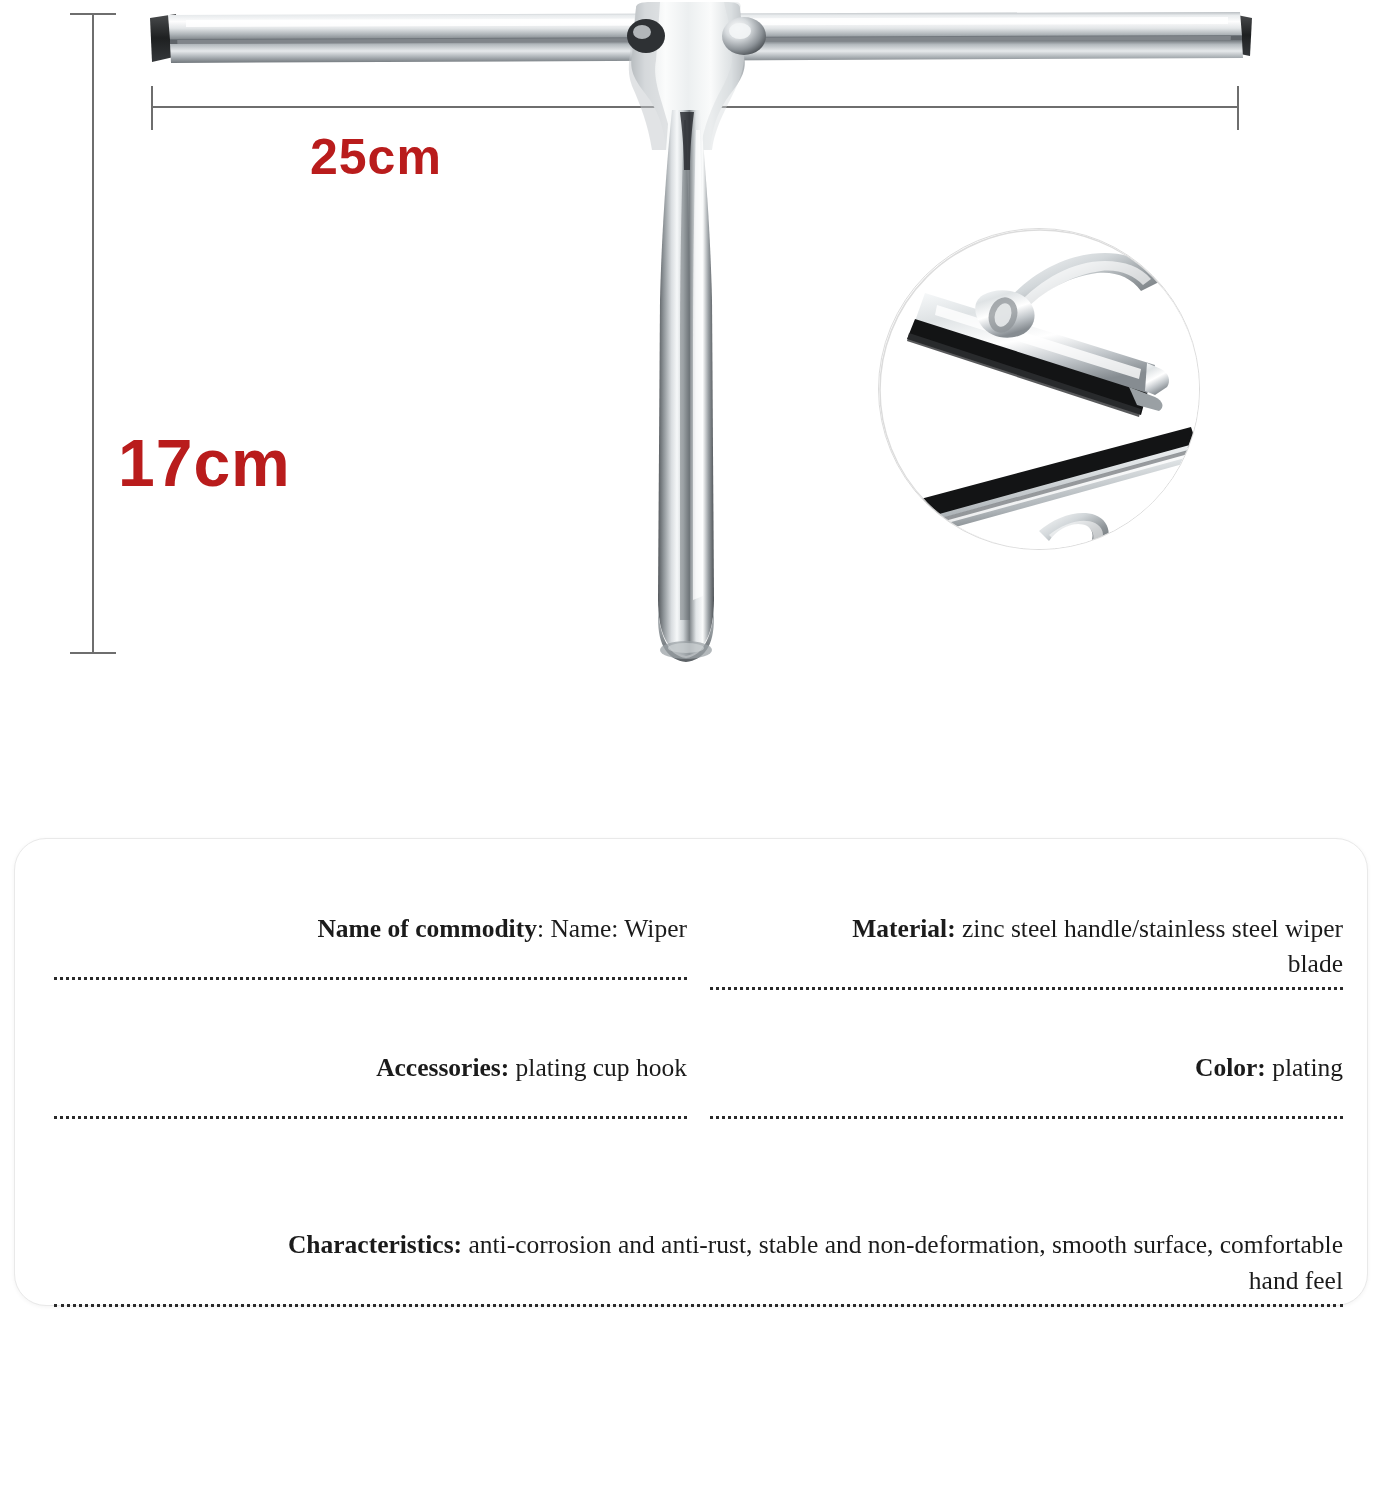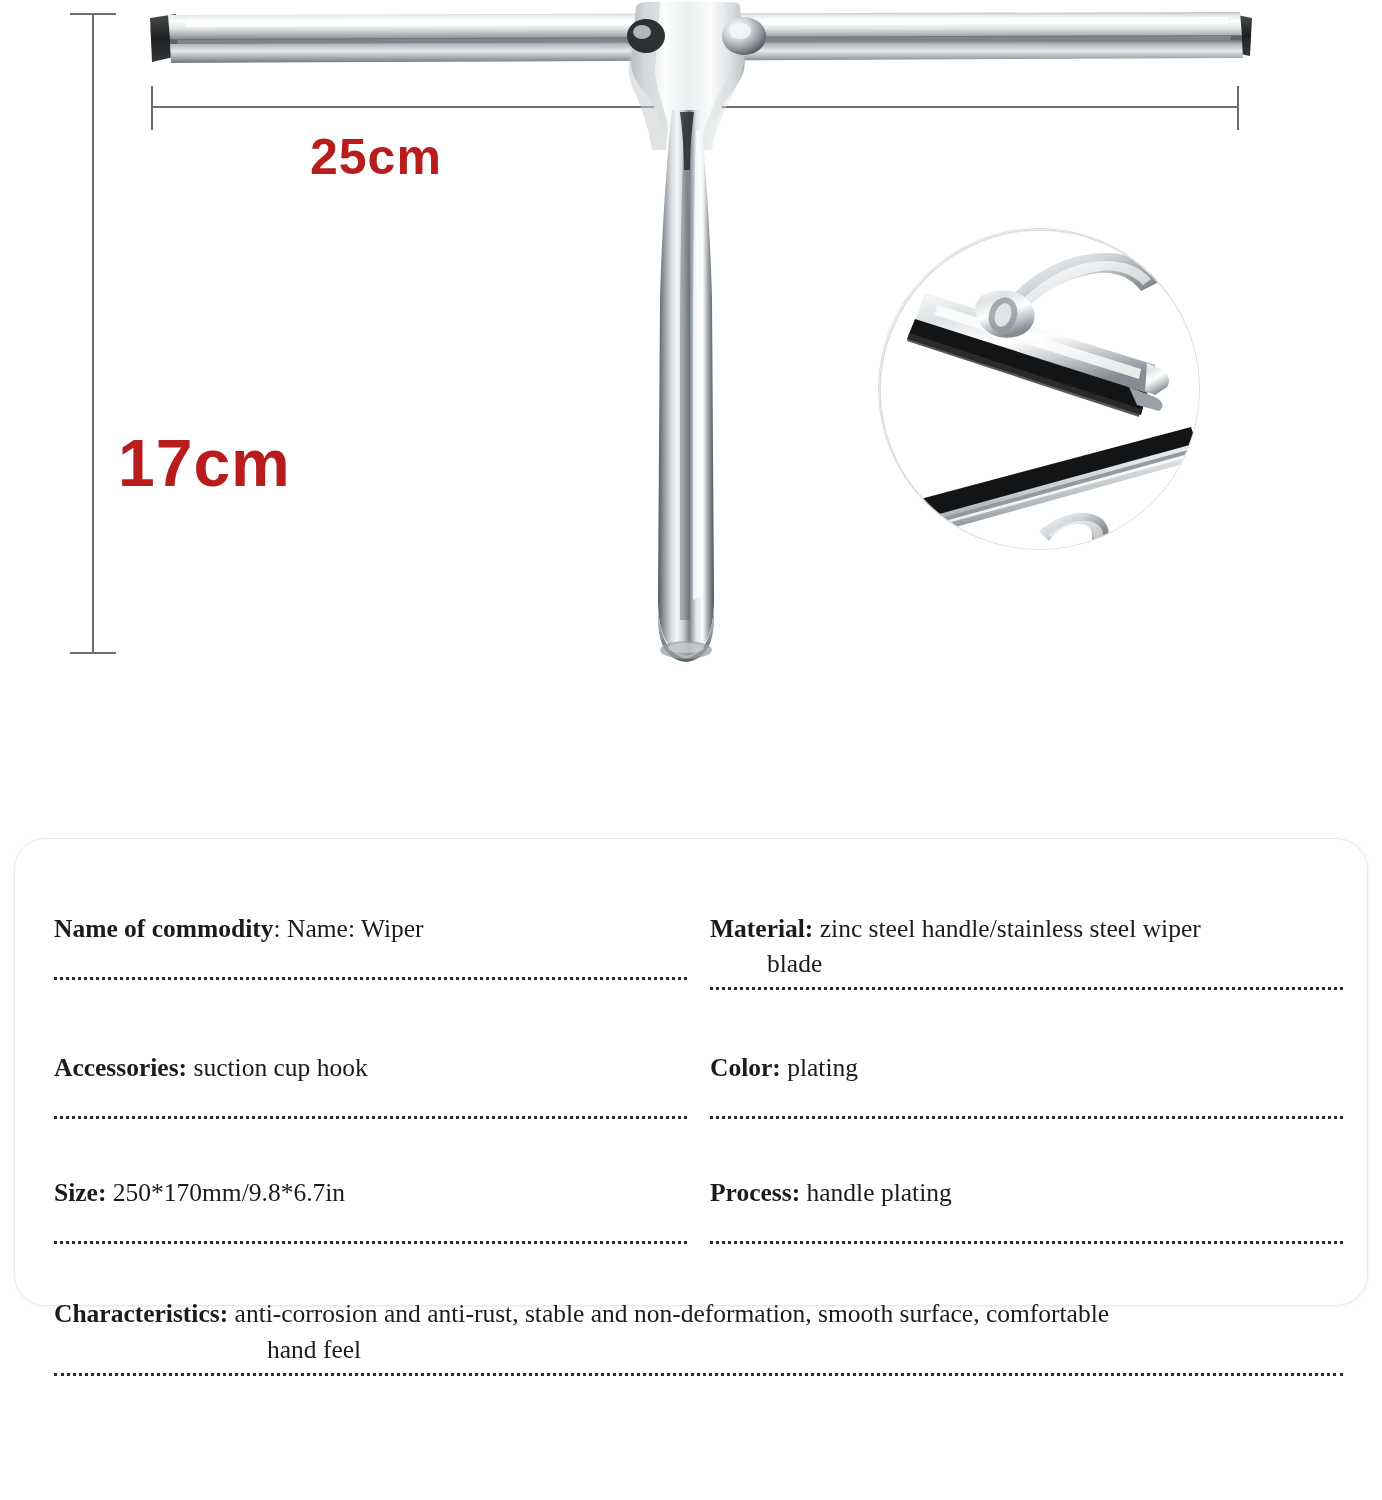--- a/index.html
+++ b/index.html
@@ -86,20 +86,21 @@
 
   
   .spec-card {
     position: absolute;
     left: 14px; top: 838px;
     width: 1354px; height: 468px;
     background: #ffffff;
     border: 1px solid #e9e9e9;
     border-radius: 32px;
     box-shadow: 0 1px 4px rgba(0,0,0,0.05);
+    text-align: right;
   }
   .spec-grid {
     position: absolute;
     left: 26px; top: 72px;
     width: 1302px;
   }
   .spec-row {
     display: flex;
     width: 100%;
   }
@@ -369,51 +370,35 @@
         <div class="dotted"></div>
       </div>
     </div>
 
     <div class="row-gap-a"></div>
 
     <div class="spec-row">
       <div class="spec-cell">
         <div class="cell-text">
           <span class="lbl">Accessories:</span>
-          <span>suction cup hook</span>
+          <span>plating cup hook</span>
         </div>
         <div class="dotted"></div>
       </div>
       <div class="spec-cell">
         <div class="cell-text">
           <span class="lbl">Color:</span>
           <span>plating</span>
         </div>
         <div class="dotted"></div>
       </div>
     </div>
 
     <div class="row-gap-b"></div>
 
-    <div class="spec-row">
-      <div class="spec-cell">
-        <div class="cell-text">
-          <span class="lbl">Size:</span>
-          <span>250*170mm/9.8*6.7in</span>
-        </div>
-        <div class="dotted"></div>
-      </div>
-      <div class="spec-cell">
-        <div class="cell-text">
-          <span class="lbl">Process:</span>
-          <span>handle plating</span>
-        </div>
-        <div class="dotted"></div>
-      </div>
-    </div>
 
     <div class="row-gap-c"></div>
 
     <div class="spec-row">
       <div class="spec-cell spec-cell-wide">
         <div class="cell-text cell-text-wide">
           <span class="lbl">Characteristics:</span>
           <span>anti-corrosion and anti-rust, stable and non-deformation, smooth surface, comfortable</span>
           <span class="hang">hand feel</span>
         </div>

